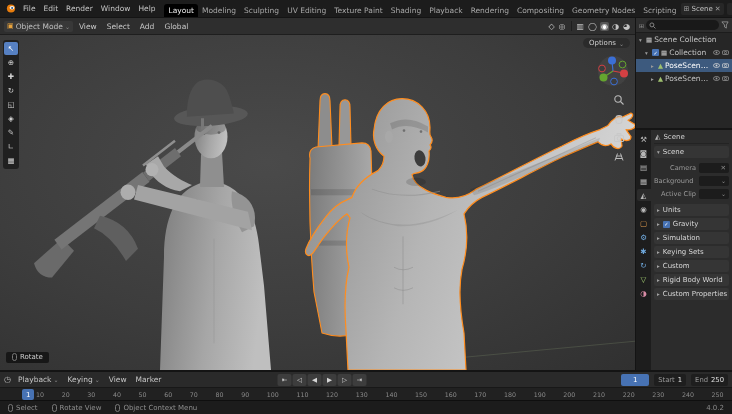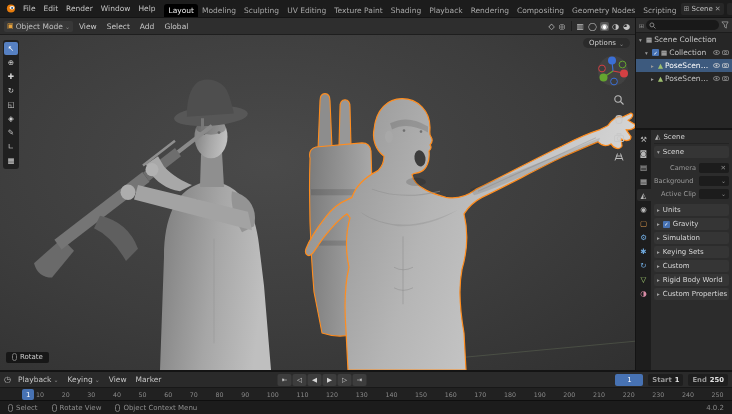--- a/index.html
+++ b/index.html
@@ -86,21 +86,21 @@
 
   
   .timeline{height:17px;flex:none;background:#2a2a2a;border-top:2px solid #141414;display:flex;align-items:center;padding:0 4px;font-size:7.5px;position:relative;}
   .tl-left{display:flex;align-items:center;gap:1px;}
   .tl-ico{color:#b5b5b5;font-size:8px;margin-right:2px;}
   .tl-menu{padding:1px 4px;color:#c6c6c6;display:flex;gap:2px;align-items:center;}
   .transport{position:absolute;left:44%;transform:translateX(-50%);display:flex;gap:1px;}
   .tbtn{min-width:14px;height:12px;background:#3d3d3d;border-radius:2px;display:flex;align-items:center;justify-content:center;font-size:6.5px;color:#d6d6d6;padding:0 2px;}
   .tl-right{margin-left:auto;display:flex;gap:5px;align-items:center;}
   .framebox{background:#4772b3;color:#fff;border-radius:2px;min-width:28px;height:12px;display:flex;align-items:center;justify-content:center;font-size:7px;}
-  .rangechip{background:#1e1e1e;border-radius:2px;height:12px;display:flex;align-items:center;gap:3px;padding:0 4px;font-size:6.8px;font-weight:bold;}
+  .rangechip{background:#1e1e1e;border-radius:2px;height:12px;display:flex;align-items:center;gap:3px;padding:0 4px;font-size:6.8px;}
   .rangechip .rl{color:#9a9a9a;}.rangechip .rv{color:#e2e2e2;}
   .ruler{height:13px;flex:none;background:#212121;border-top:1px solid #181818;position:relative;display:flex;align-items:center;padding:0 8px 0 36px;}
   .ticks{flex:1;display:flex;justify-content:space-between;font-size:6.3px;color:#8b8b8b;}
   .playhead{position:absolute;left:22px;top:1px;background:#4772b3;color:#fff;border-radius:2px;padding:0 4px;height:11px;font-size:7px;display:flex;align-items:center;}
 
   
   .statusbar{height:14px;flex:none;background:#1c1c1c;border-top:1px solid #0f0f0f;display:flex;align-items:center;gap:14px;padding:0 8px;font-size:7px;color:#8f8f8f;}
   .skey{display:flex;align-items:center;gap:3px;}
   .mico{width:5px;height:8px;border:1px solid #777;border-radius:2.5px;flex:none;}
   .sver{margin-left:auto;color:#8a8a8a;}

